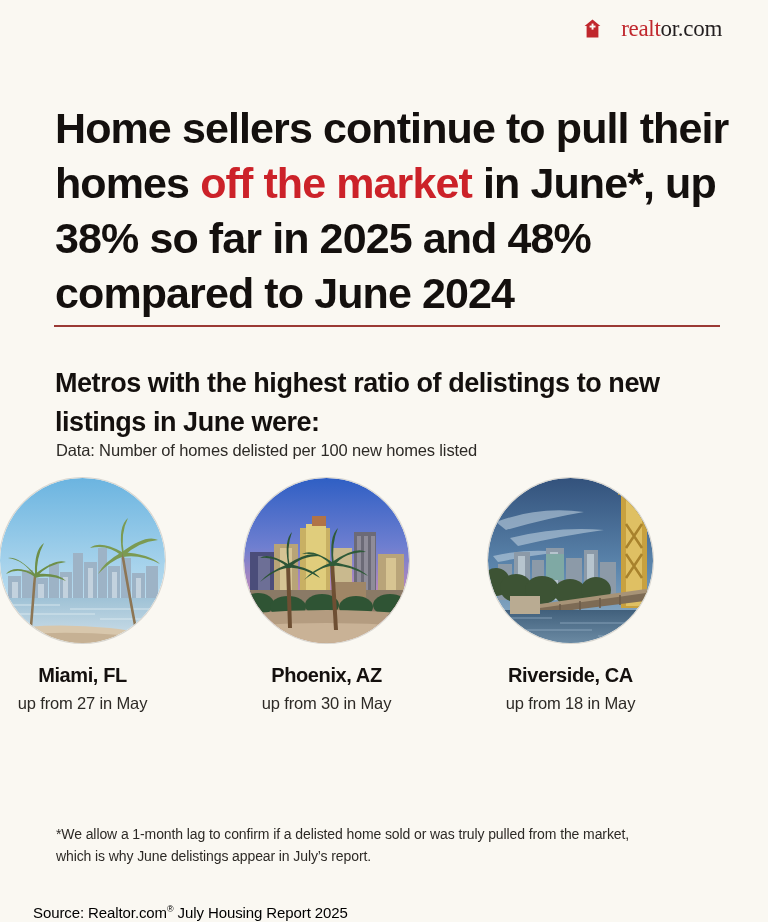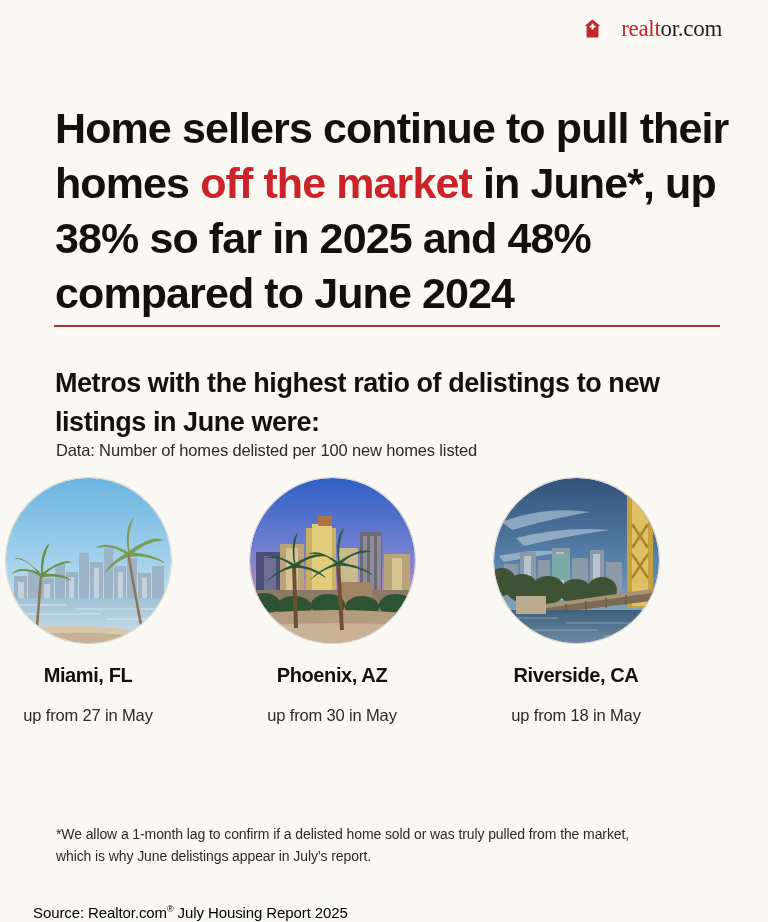--- a/index.html
+++ b/index.html
@@ -88,21 +88,21 @@
     letter-spacing: -0.15px;
   }
 
   
   .cities {
     position: absolute;
     top: 478px;
     left: 0;
     width: 664px;
     display: flex;
-    justify-content: center;
+    justify-content: flex-start;
     gap: 79px;
   }
   .city {
     width: 165px;
     display: flex;
     flex-direction: column;
     align-items: center;
   }
   .city-photo {
     width: 165px;
@@ -123,21 +123,21 @@
     line-height: 1;
   }
   .city-value {
     margin-top: 12px;
     font-size: 32px;
     color: #b5332f;
     letter-spacing: -0.7px;
     line-height: 1;
   }
   .city-sub {
-    margin-top: 22px;
+    margin-top: 10px;
     font-size: 16.5px;
     color: #2d2a26;
     letter-spacing: -0.15px;
     line-height: 1;
   }
 
   
   .footnote {
     position: absolute;
     top: 810px;

